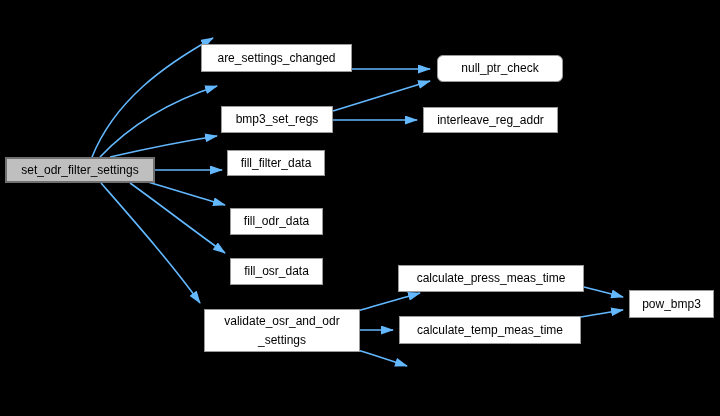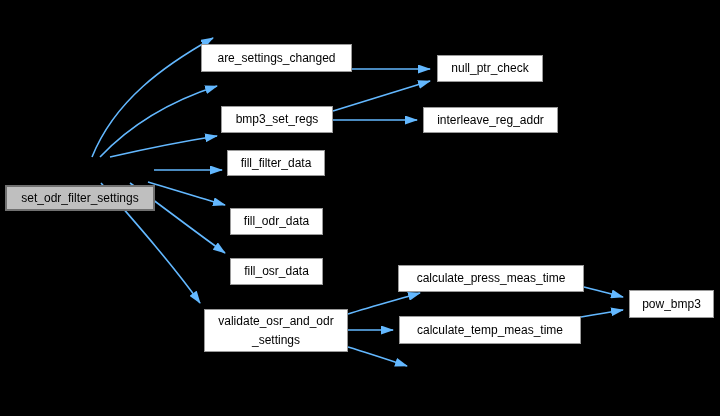--- a/index.html
+++ b/index.html
@@ -33,21 +33,20 @@
     flex-direction: column;
     align-items: center;
     justify-content: center;
     white-space: nowrap;
     cursor: pointer;
   }
   .node.highlight {
     background: var(--hl-fill, #bfbfbf);
     border: 2px solid var(--hl-border, #707070);
     cursor: default;
-    margin-top: 28px;
   }
   .node .node-line { pointer-events: none; }
   path.edge { fill: none; stroke-width: 1.6px; }
 </style>
 </head>
 <body>
 
 <div id="stage" style="--bg: #000000; --node-fill: #ffffff; --node-border: #9a9a9a; --hl-fill: #bfbfbf; --hl-border: #707070; --text: #000000;">
   <svg class="edge-layer" width="720" height="416" viewBox="0 0 720 416" xmlns="http://www.w3.org/2000/svg">
     <defs>
@@ -83,25 +82,25 @@
       </div>
       <div class="node" style="left: 227px; top: 150px; width: 98px; height: 26px;">
         <div class="node-line">fill_filter_data</div>
       </div>
       <div class="node" style="left: 230px; top: 208px; width: 93px; height: 27px;">
         <div class="node-line">fill_odr_data</div>
       </div>
       <div class="node" style="left: 230px; top: 258px; width: 93px; height: 27px;">
         <div class="node-line">fill_osr_data</div>
       </div>
-      <div class="node" style="left: 204px; top: 309px; width: 144px; height: 43px;">
+      <div class="node" style="left: 204px; top: 309px; width: 156px; height: 43px;">
         <div class="node-line">validate_osr_and_odr</div>
         <div class="node-line">_settings</div>
       </div>
-      <div class="node" style="left: 437px; top: 55px; width: 106px; height: 27px;">
+      <div class="node" style="left: 437px; top: 55px; width: 126px; height: 27px; border-radius: 6px;">
         <div class="node-line">null_ptr_check</div>
       </div>
       <div class="node" style="left: 423px; top: 107px; width: 135px; height: 26px;">
         <div class="node-line">interleave_reg_addr</div>
       </div>
       <div class="node" style="left: 398px; top: 265px; width: 186px; height: 27px;">
         <div class="node-line">calculate_press_meas_time</div>
       </div>
       <div class="node" style="left: 399px; top: 316px; width: 182px; height: 28px;">
         <div class="node-line">calculate_temp_meas_time</div>

